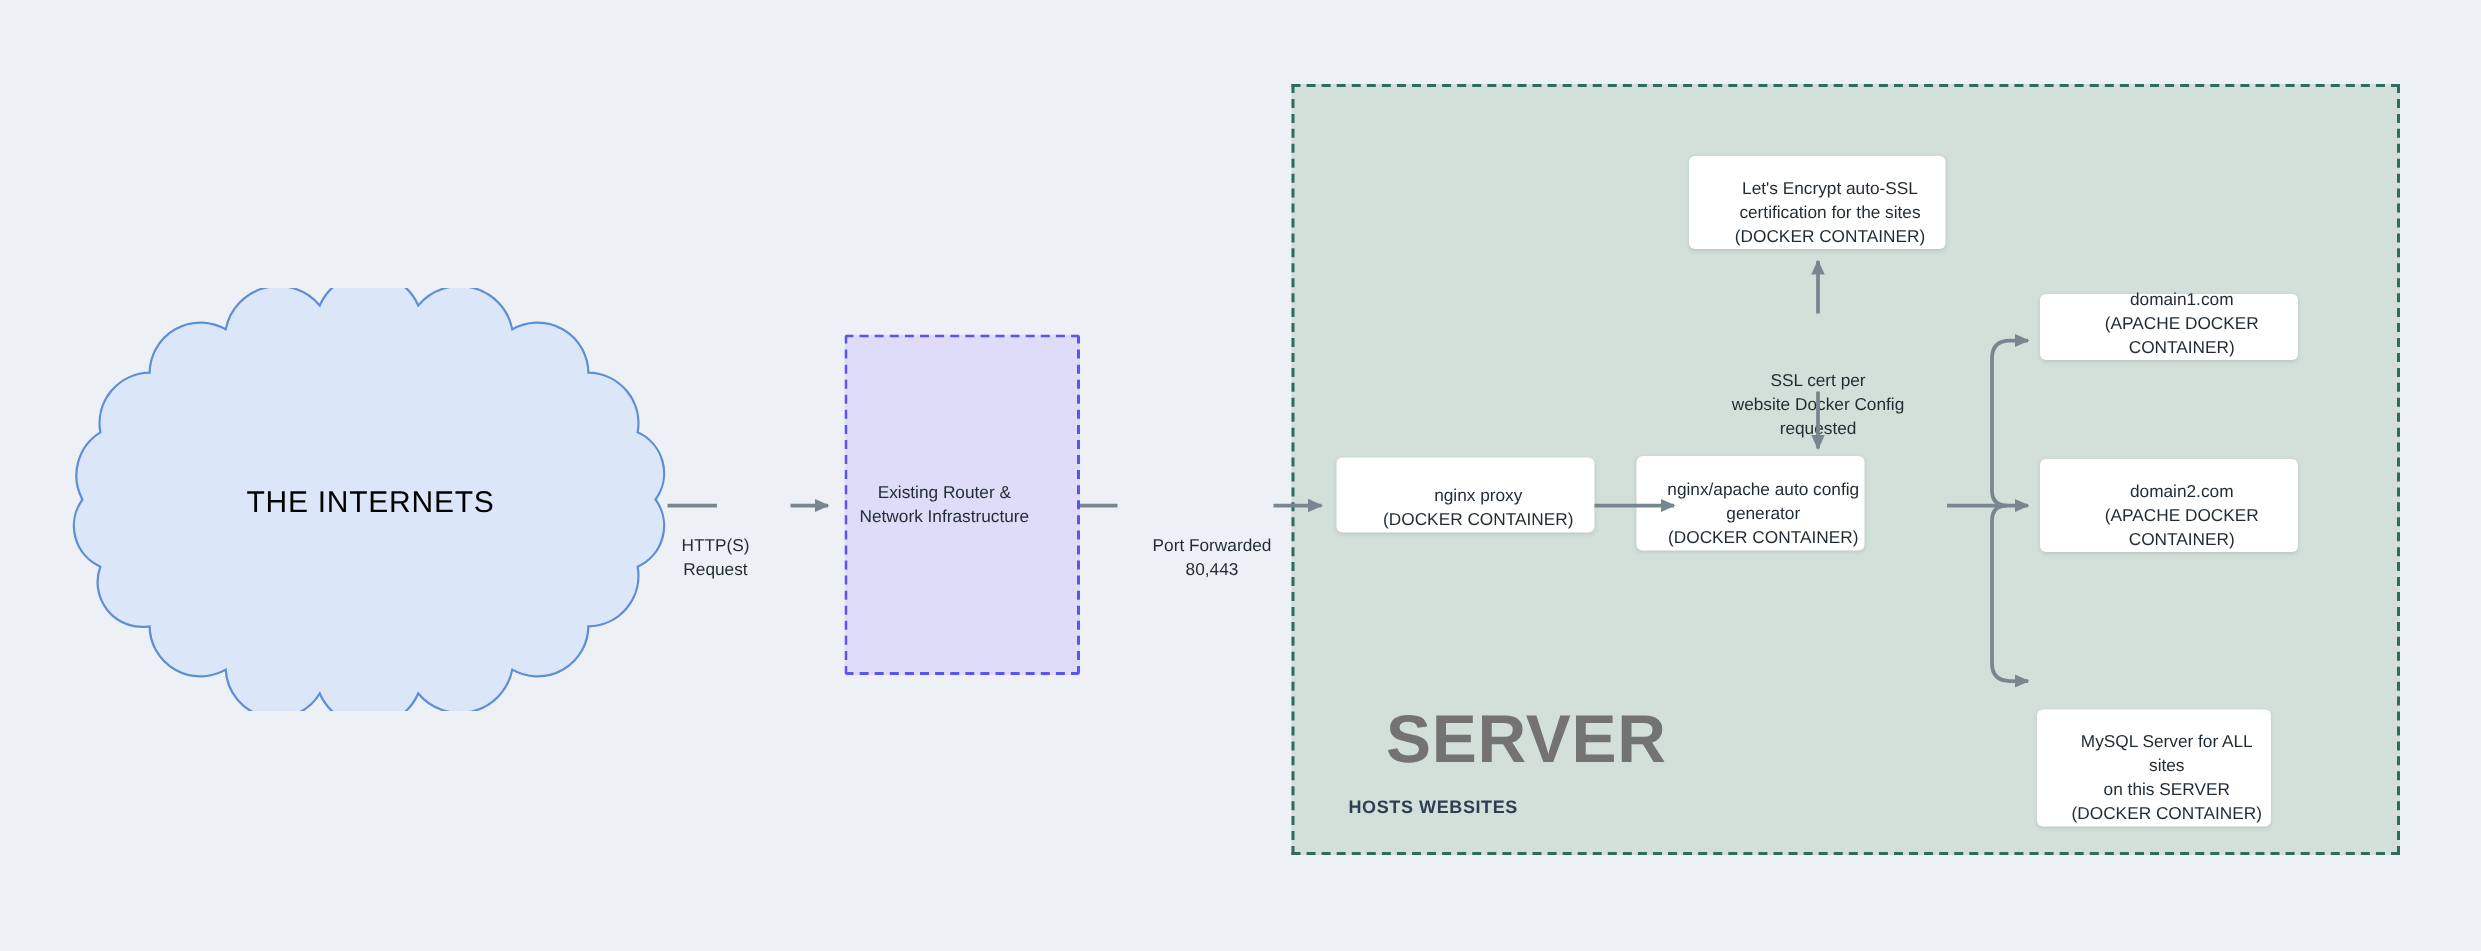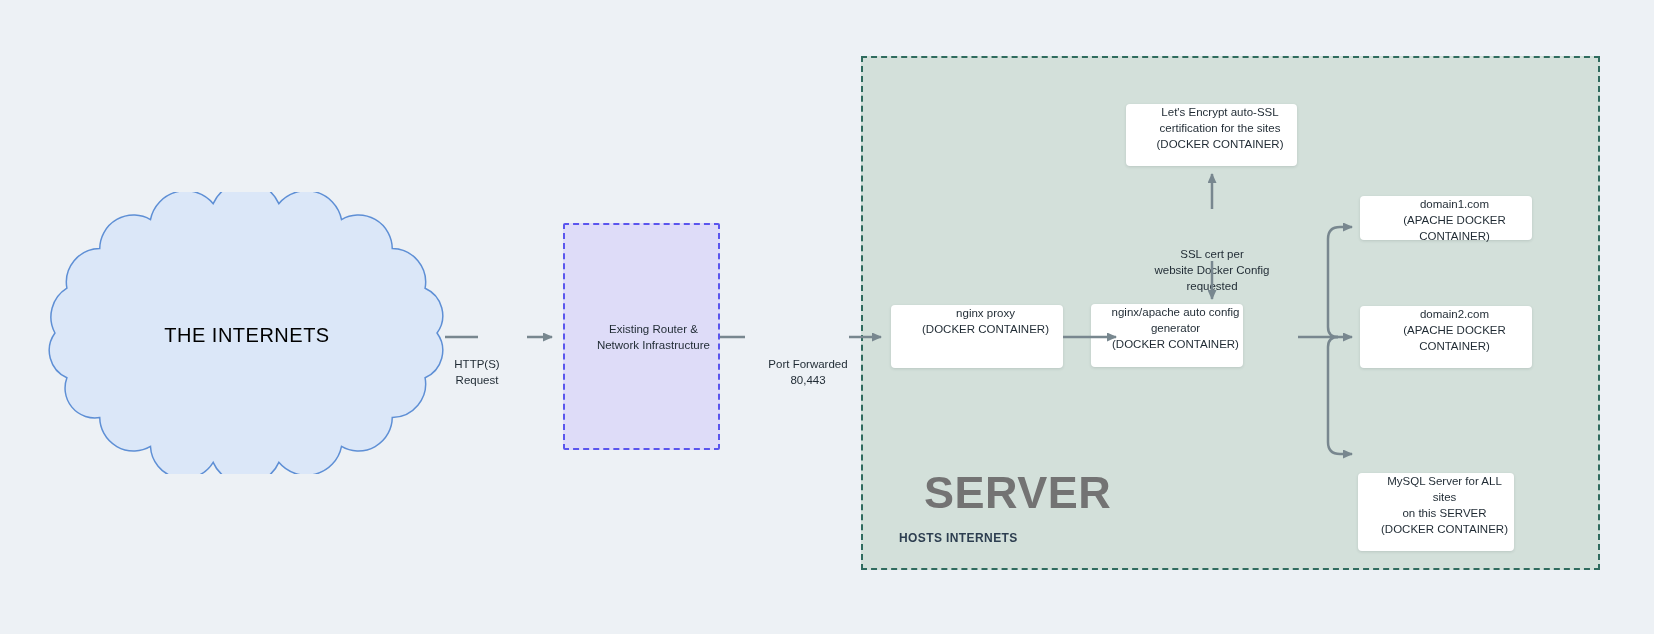--- a/index.html
+++ b/index.html
@@ -14,21 +14,21 @@
   #cloud-svg{left:47px;top:192px;width:398px;height:282px;}
   .cloud-label{
     left:147px;top:324px;width:200px;text-align:center;
     font-size:20px;font-weight:500;letter-spacing:.5px;color:#000000;
     white-space:pre-line;
   }
   
   .router{
     left:563px;top:223px;width:157px;height:227px;
     background:#dedcf8;border:2px dashed #5a55ee;border-radius:2px;
-    display:flex;align-items:center;justify-content:flex-end;
+    display:flex;align-items:center;justify-content:flex-start;
     box-sizing:border-box;
   }
   .router .node-text{padding:0 8px;}
   
   .server{
     left:861px;top:56px;width:739px;height:514px;
     background:#d3e0da;border:2px dashed #2f6b5e;
     box-sizing:border-box;
   }
   .server-title{
@@ -38,29 +38,29 @@
     margin-left:38px;
   }
   .server-subtitle{
     left:899px;top:531px;
     font-size:12px;font-weight:bold;color:#2d3e50;letter-spacing:.4px;
   }
   
   .node{
     background:#ffffff;border-radius:4px;
     box-shadow:0 1px 3px rgba(40,60,60,.15);
-    display:flex;align-items:flex-start;justify-content:center;
+    display:flex;align-items:flex-end;justify-content:center;
     box-sizing:border-box;
     padding-left:17px;
   }
   .node-text{
     font-size:11.5px;line-height:16px;font-weight:500;
     text-align:center;white-space:pre-line;color:#1f2a33;
   }
-  #node-nginx-proxy   {left:891px; top:305px;width:172px;height:63px;}
+  #node-nginx-proxy   {left:891px; top:305px;width:172px;height:50px;}
   #node-config-gen    {left:1091px;top:304px;width:152px;height:63px;}
   #node-lets-encrypt  {left:1126px;top:104px;width:171px;height:62px;}
   #node-domain1       {left:1360px;top:196px;width:172px;height:44px;}
   #node-domain2       {left:1360px;top:306px;width:172px;height:62px;}
   #node-mysql         {left:1358px;top:426px;width:156px;height:78px;margin-top:47px;}
   
   .edge-label{
     font-size:11.5px;line-height:16px;font-weight:500;
     text-align:center;white-space:pre-line;color:#1f2a33;margin-top:34px;
   }
@@ -83,21 +83,21 @@
 </svg>
 <div class="abs cloud-label">THE INTERNETS</div>
 
 <div class="abs router">
   <div class="node-text">Existing Router &amp;
 Network Infrastructure</div>
 </div>
 
 <div class="abs server"></div>
 <div class="abs server-title">SERVER</div>
-<div class="abs server-subtitle">HOSTS INTERNETS</div>
+<div class="abs server-subtitle">HOSTS WEBSITES</div>
 
 <div id="node-nginx-proxy" class="abs node">
   <div class="node-text">nginx proxy
 (DOCKER CONTAINER)</div>
 </div>
 <div id="node-config-gen" class="abs node">
   <div class="node-text">nginx/apache auto config
 generator
 (DOCKER CONTAINER)</div>
 </div>

